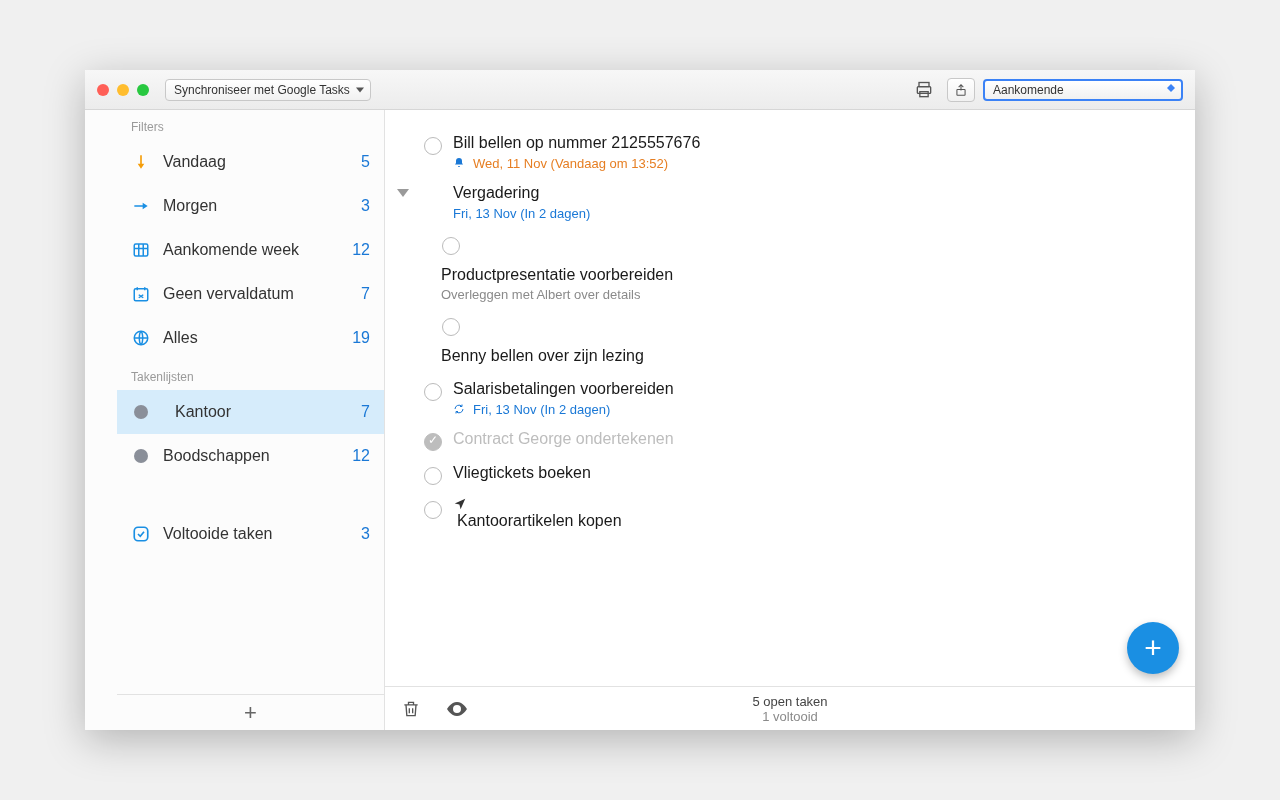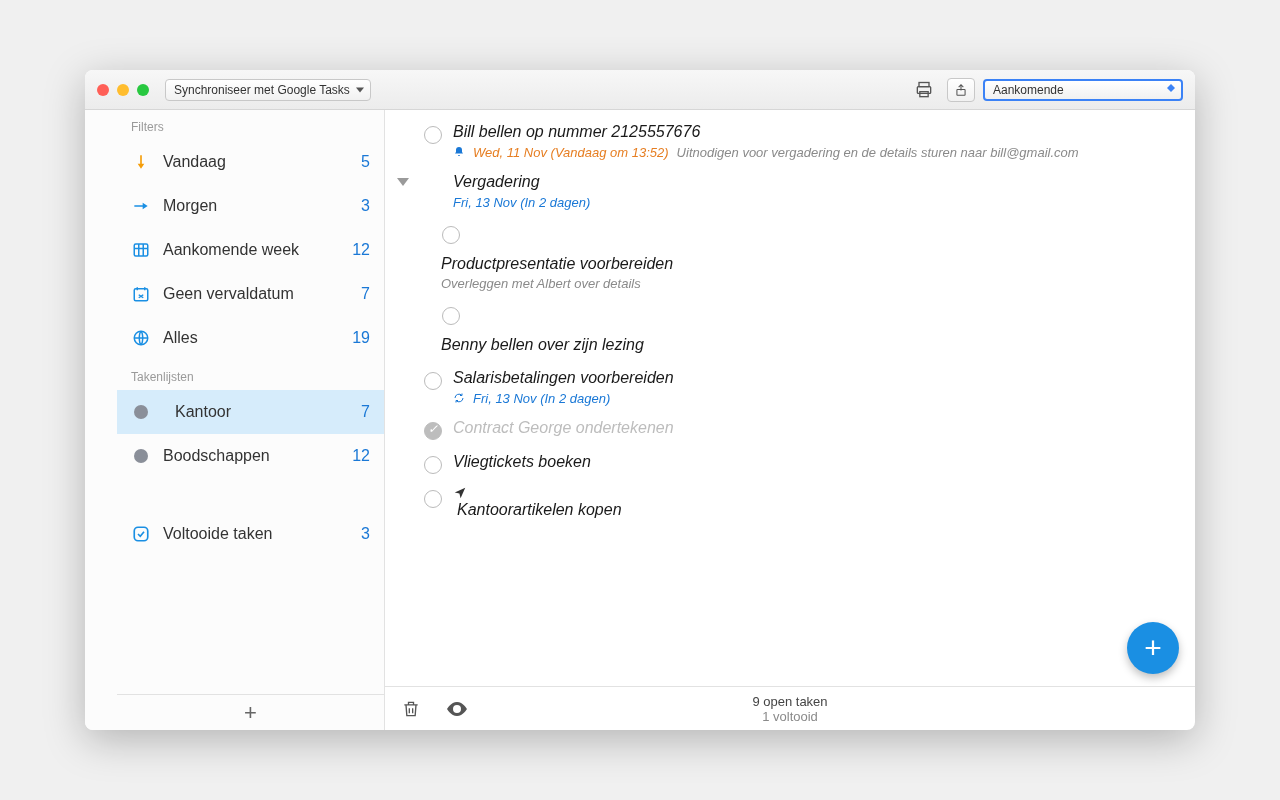--- a/index.html
+++ b/index.html
@@ -9,21 +9,21 @@
   width: 1280px;
   height: 800px;
   display: flex;
   align-items: center;
   justify-content: center;
 }
 .window {
   width: 1110px;
   height: 660px;
   background: #fff;
-  border-radius: 8px;
+  border-radius: 1px;
   box-shadow: 0 10px 40px rgba(0,0,0,0.25);
   display: flex;
   flex-direction: column;
   overflow: hidden;
 }
 .titlebar {
   height: 40px;
   background: linear-gradient(#f7f7f7,#ececec);
   border-bottom: 1px solid #d6d6d6;
   display: flex;
@@ -115,21 +115,21 @@
   margin-top:auto;
   height: 36px;
   border-top: 1px solid #e2e2e2;
   display:flex;
   align-items:center;
   justify-content:center;
   color:#666;
   font-size: 22px;
 }
 
-.tasks { flex:1; overflow:auto; padding-top:6px;font-style:italic; }
+.tasks { flex:1; overflow:auto; padding-top:17px; }
 .task {
   display:flex;
   padding: 6px 16px 6px 8px;
   gap: 10px;
   align-items:flex-start;
 }
 .task.sub { padding-left: 56px; flex-direction: column; }
 .check-col { width:20px; display:flex; justify-content:center; padding-top:4px;}
 .expand-col { width:20px; display:flex; justify-content:center; padding-top:6px;}
 .check {
@@ -310,21 +310,20 @@
             </div>
           <div class="task-body">
             <div class="task-title">Bill bellen op nummer 2125557676</div>
             <div class="meta-row">
               <span class="bell">
                 <svg width="12" height="12" viewBox="0 0 24 24" fill="#1a78d6">
                     <path d="M12 2a6 6 0 0 0-6 6v4l-2 3h16l-2-3V8a6 6 0 0 0-6-6zM10 18a2 2 0 0 0 4 0"></path>
                   </svg>
               </span>
               <span class="meta-orange">Wed, 11 Nov (Vandaag om 13:52)</span>
-              <span class="meta-gray">Uitnodigen voor vergadering en de details sturen naar bill@gmail.com</span>
             </div>
           </div>
         </div>
 
         <div class="task">
           <div class="expand-col">
               <div class="tri-down"></div>
             </div>
           <div class="check-col"></div>
           <div class="task-body">
@@ -421,19 +420,19 @@
               <path d="M4 7h16M9 7V4h6v3M6 7l1 13h10l1-13M10 11v6M14 11v6"></path>
             </svg>
         </span>
         <span class="footer-icon">
           <svg width="24" height="24" viewBox="0 0 24 24" fill="currentColor">
               <path d="M12 5C6 5 2 12 2 12s4 7 10 7 10-7 10-7-4-7-10-7zm0 11a4 4 0 1 1 0-8 4 4 0 0 1 0 8z"></path>
               <circle cx="12" cy="12" r="2" fill="#fff"></circle>
             </svg>
         </span>
         <div class="footer-center">
-          <div class="line1">9 open taken</div>
+          <div class="line1">5 open taken</div>
           <div class="line2">1 voltooid</div>
         </div>
       </div>
     </div>
   </div>
 </div>
 
 </body></html>

